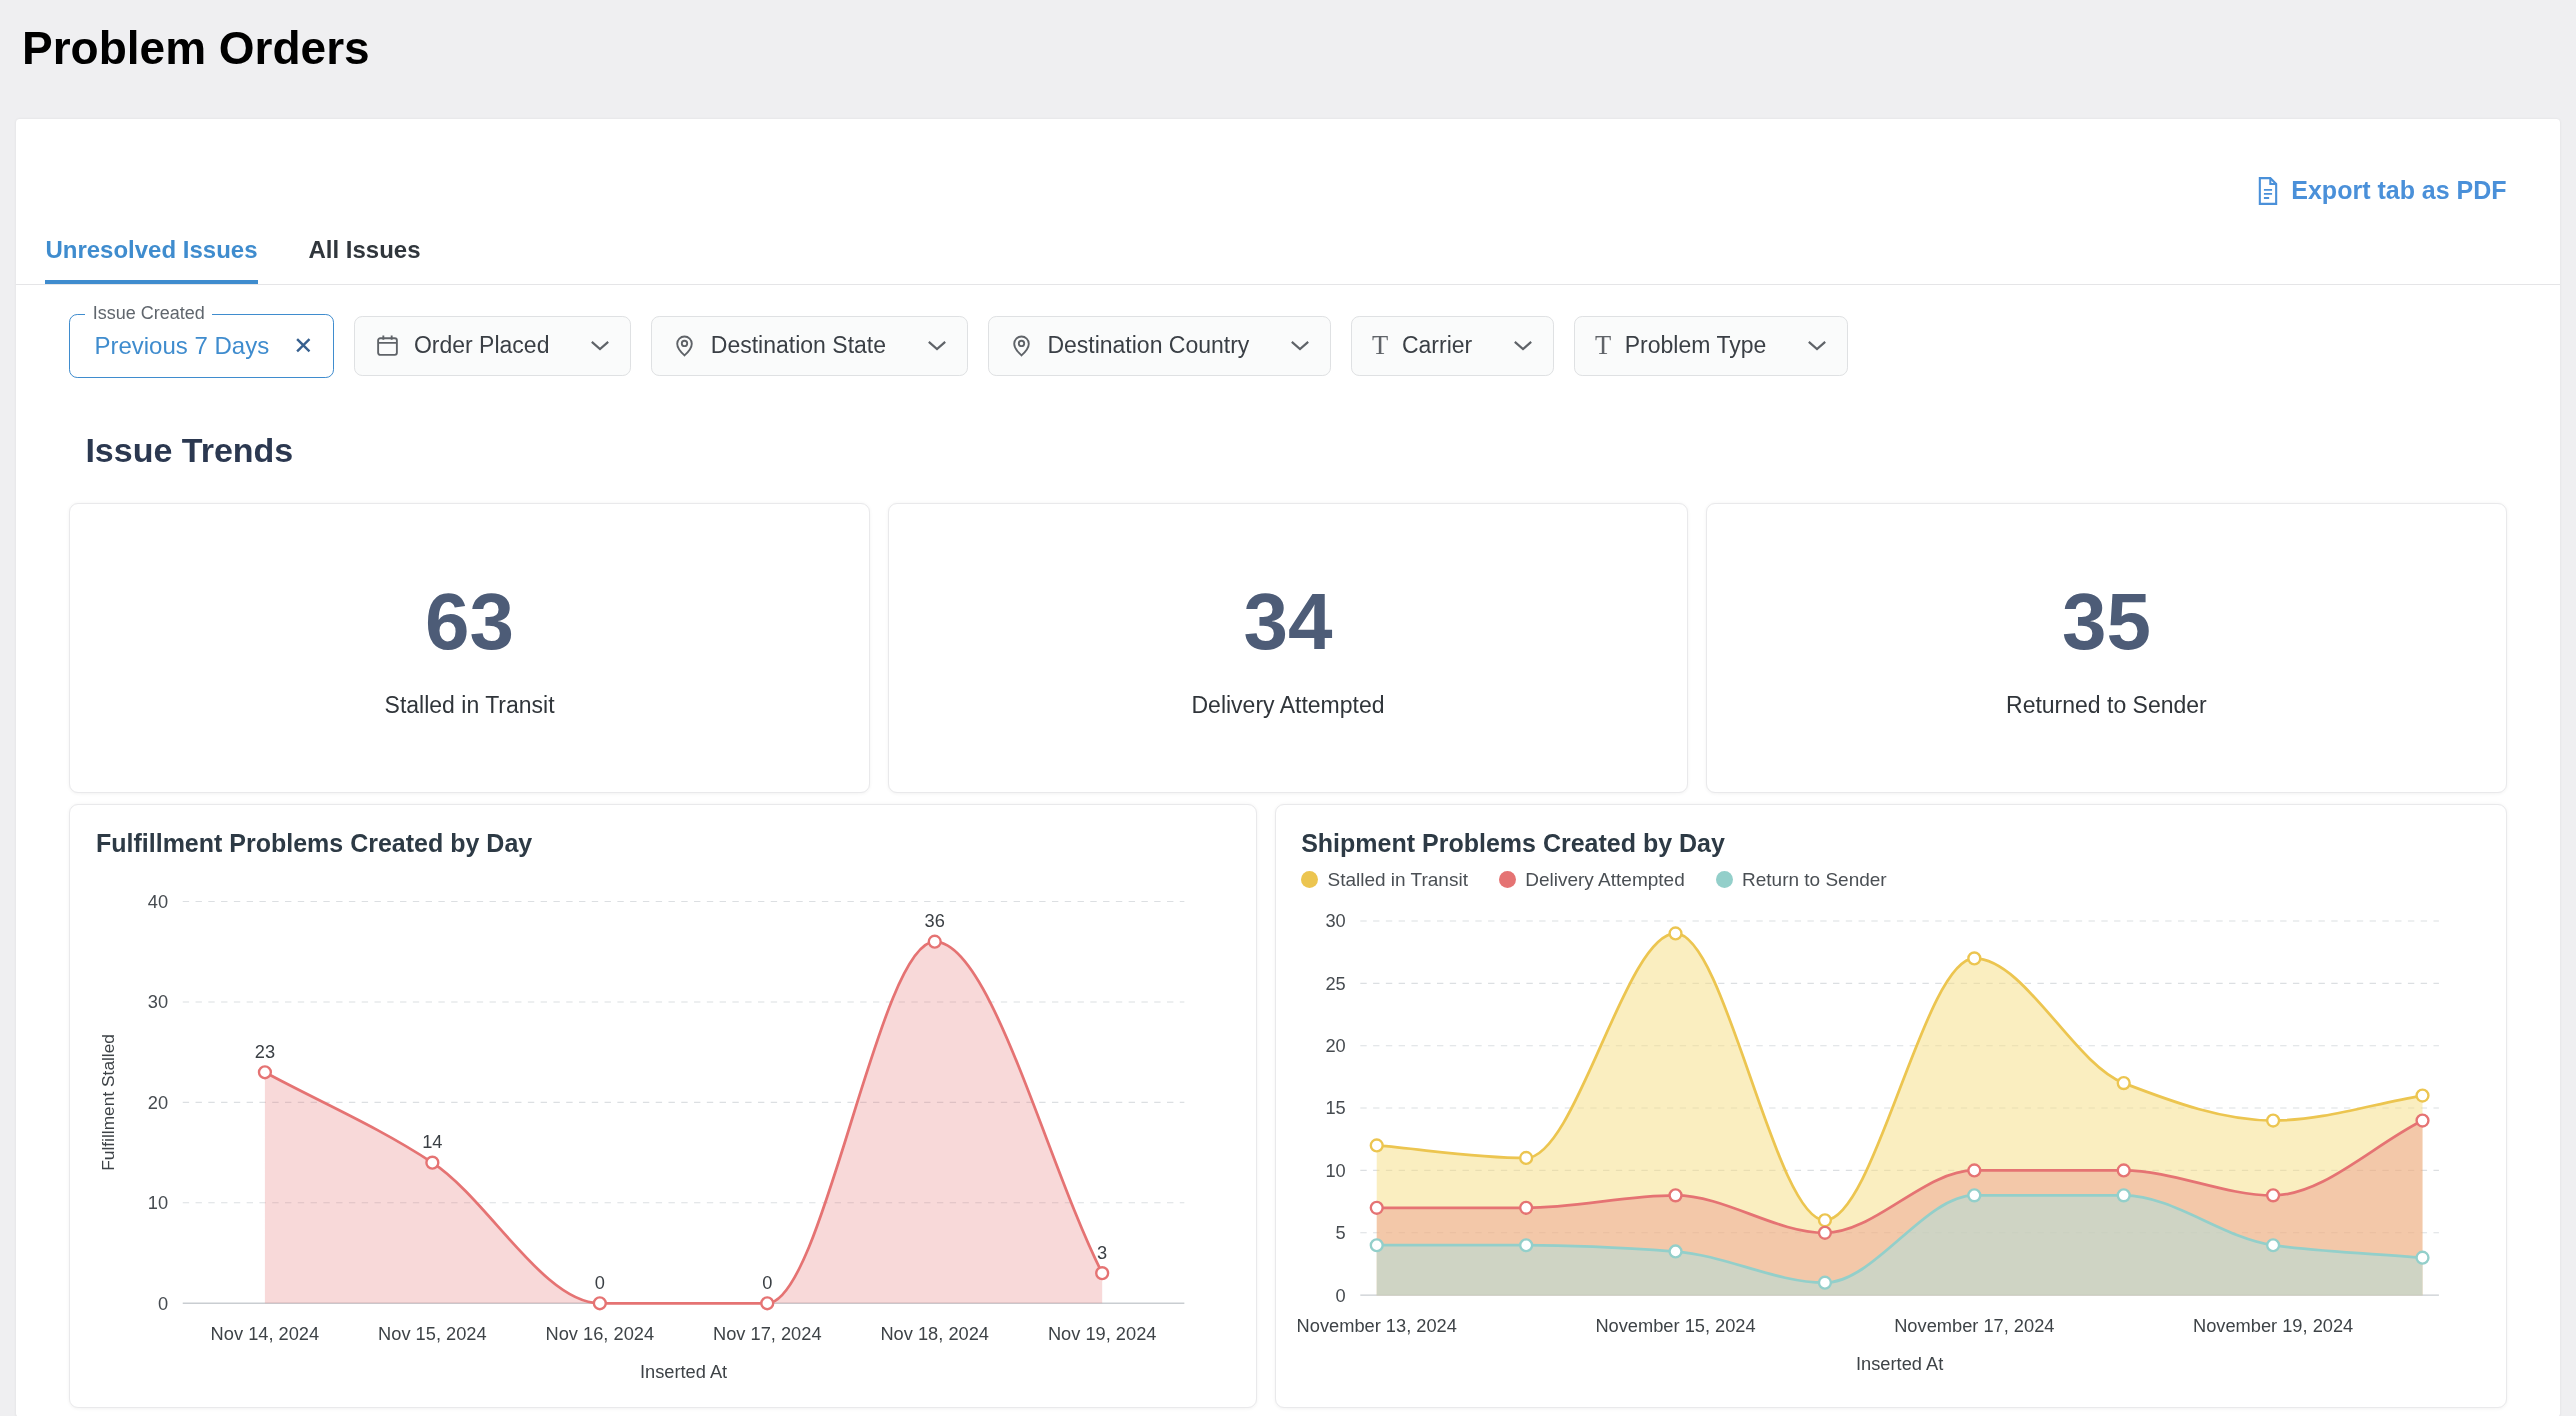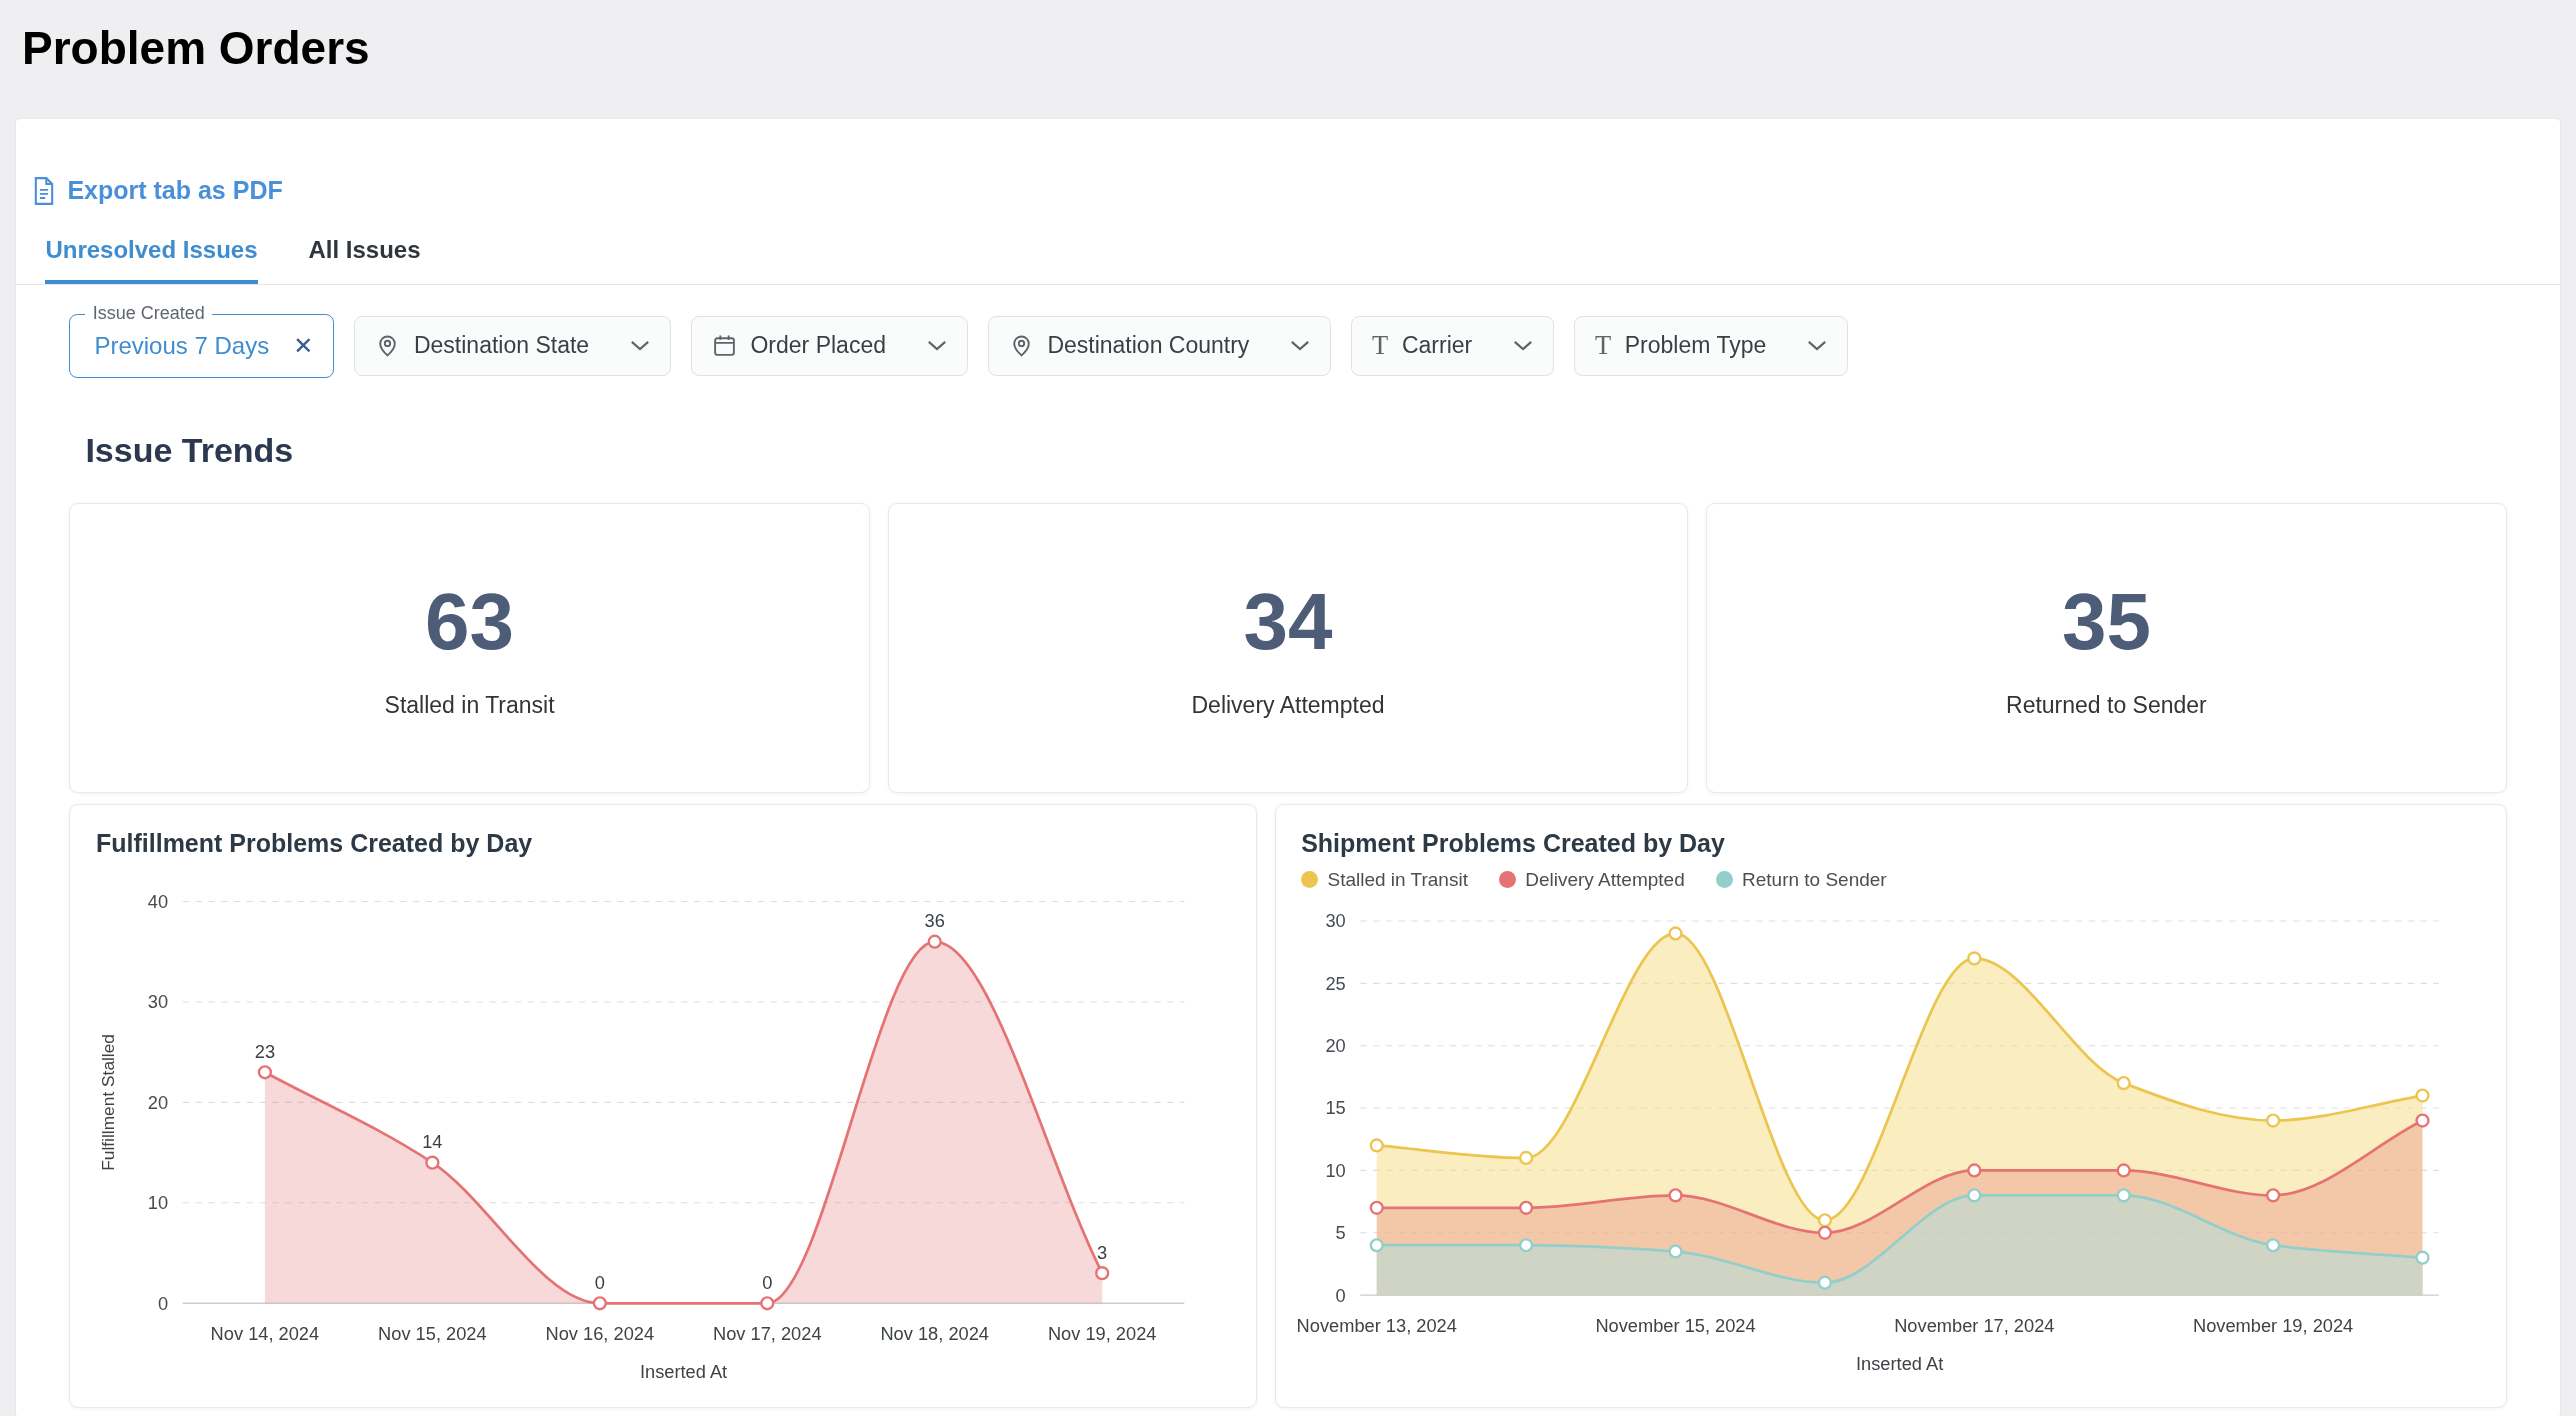--- a/index.html
+++ b/index.html
@@ -6,21 +6,21 @@
   html,body { width: 2576px; height: 1417px; overflow: hidden; }
   body { background:#efeff1; font-family:"Liberation Sans", sans-serif; color:#2b2f33; }
 
   .page-header { padding: 18px 0 0 22px; height: 119px; }
   .breadcrumb { color:#4d56a8; font-size:18px; font-weight:bold; letter-spacing:1.3px; }
   .page-title { color:#000000; font-size:46px; font-weight:bold; margin-top:3px; }
 
   .main-card { margin: 0 16.4px; background:#fff; border-radius:3.7px;
                box-shadow:0 0.9px 2.7px rgba(0,0,0,0.08); height:1298px; overflow:hidden; }
 
-  .export-row { display:flex; justify-content:flex-start; padding: 57px 53px 0 16px; }
+  .export-row { display:flex; justify-content:flex-end; padding: 57px 53px 0 4px; }
   .export-link { display:flex; align-items:center; gap:11px; color:#4a90d9;
                  font-size:25px; font-weight:bold; cursor:pointer; }
 
   .tabs-row { margin-top:31px; border-bottom:0.9px solid #e5e5e7; padding-left:29px;
               display:flex; gap:51px; }
   .tab { font-size:24px; font-weight:bold; padding-bottom:16.4px; cursor:pointer; color:#30363c; }
   .tab.active { color:#3f8cce; border-bottom:4.6px solid #3f8cce; margin-bottom:-0.9px; }
 
   .filters-row { margin-top:29px; padding:0 53px; display:flex; gap:20px; align-items:center; }
   .filter-active { position:relative; border:1.8px solid #3f8cce; border-radius:8.2px;
@@ -91,40 +91,40 @@
 
     <div class="filter-active">
       <span class="legend">Issue Created</span>
       <span class="value">Previous 7 Days</span>
       <span class="clear">✕</span>
     </div>
 
     <div class="filter-chip">
       <span class="chip-icon">
         <svg width="25" height="25" viewBox="0 0 24 24" fill="none" stroke="#5f6368" stroke-width="1.8">
+          <rect x="3" y="5" width="18" height="16" rx="2"></rect>
+            <path d="M3 9.5h18M8 2.5v4M16 2.5v4"></path>
+        </svg>
+      </span>
+      <span class="chip-label">Order Placed</span>
+      <span class="chev">
+        <svg width="20" height="11" viewBox="0 0 22 12">
+            <polyline points="2,2 11,10 20,2" fill="none" stroke="#5f6368" stroke-width="2.4"></polyline>
+          </svg>
+      </span>
+    </div>
+
+    <div class="filter-chip">
+      <span class="chip-icon">
+        <svg width="25" height="25" viewBox="0 0 24 24" fill="none" stroke="#5f6368" stroke-width="1.8">
           <path d="M12 21.5s-7-6.3-7-11.2A7 7 0 1 1 19 10.3c0 4.9-7 11.2-7 11.2z"></path>
             <circle cx="12" cy="10" r="2.6"></circle>
         </svg>
       </span>
       <span class="chip-label">Destination State</span>
-      <span class="chev">
-        <svg width="20" height="11" viewBox="0 0 22 12">
-            <polyline points="2,2 11,10 20,2" fill="none" stroke="#5f6368" stroke-width="2.4"></polyline>
-          </svg>
-      </span>
-    </div>
-
-    <div class="filter-chip">
-      <span class="chip-icon">
-        <svg width="25" height="25" viewBox="0 0 24 24" fill="none" stroke="#5f6368" stroke-width="1.8">
-          <rect x="3" y="5" width="18" height="16" rx="2"></rect>
-            <path d="M3 9.5h18M8 2.5v4M16 2.5v4"></path>
-        </svg>
-      </span>
-      <span class="chip-label">Order Placed</span>
       <span class="chev">
         <svg width="20" height="11" viewBox="0 0 22 12">
             <polyline points="2,2 11,10 20,2" fill="none" stroke="#5f6368" stroke-width="2.4"></polyline>
           </svg>
       </span>
     </div>
 
     <div class="filter-chip">
       <span class="chip-icon">
         <svg width="25" height="25" viewBox="0 0 24 24" fill="none" stroke="#5f6368" stroke-width="1.8">

